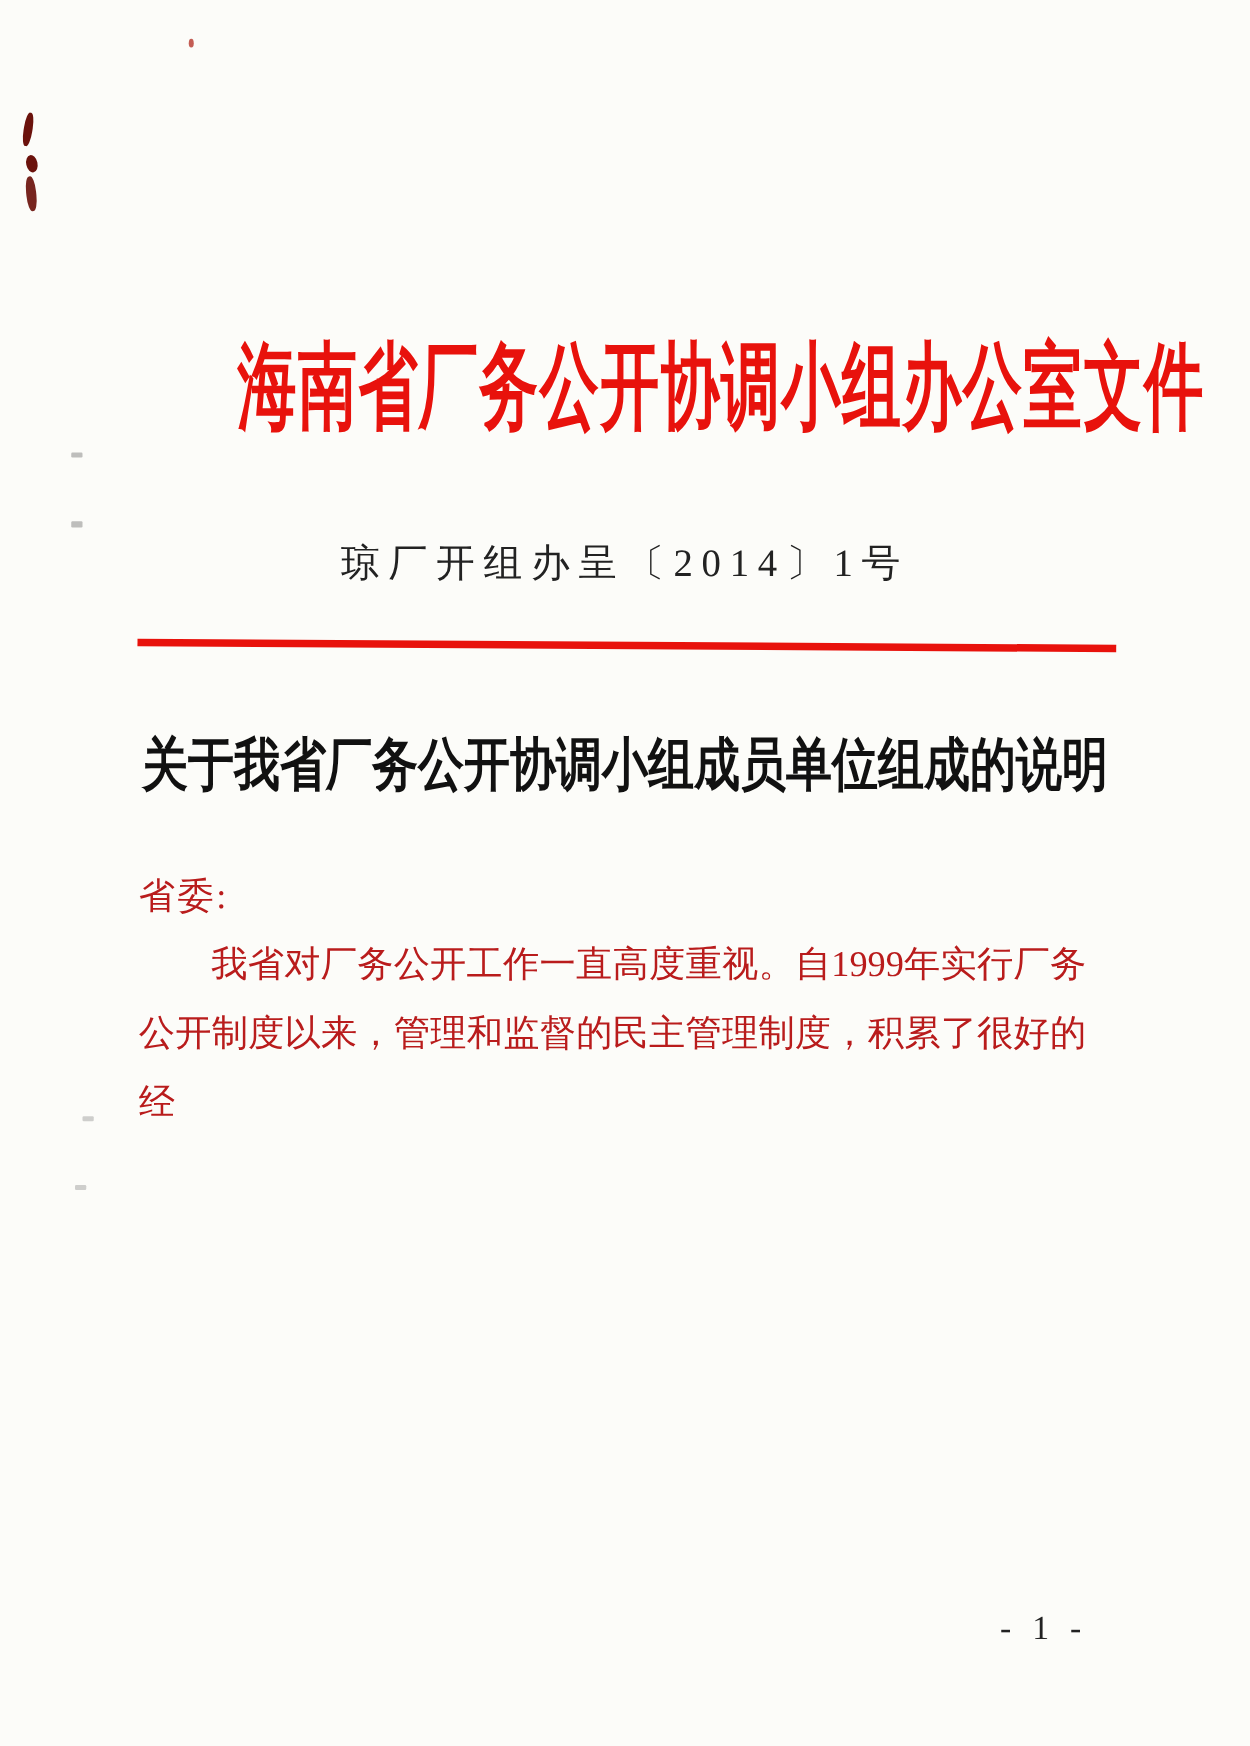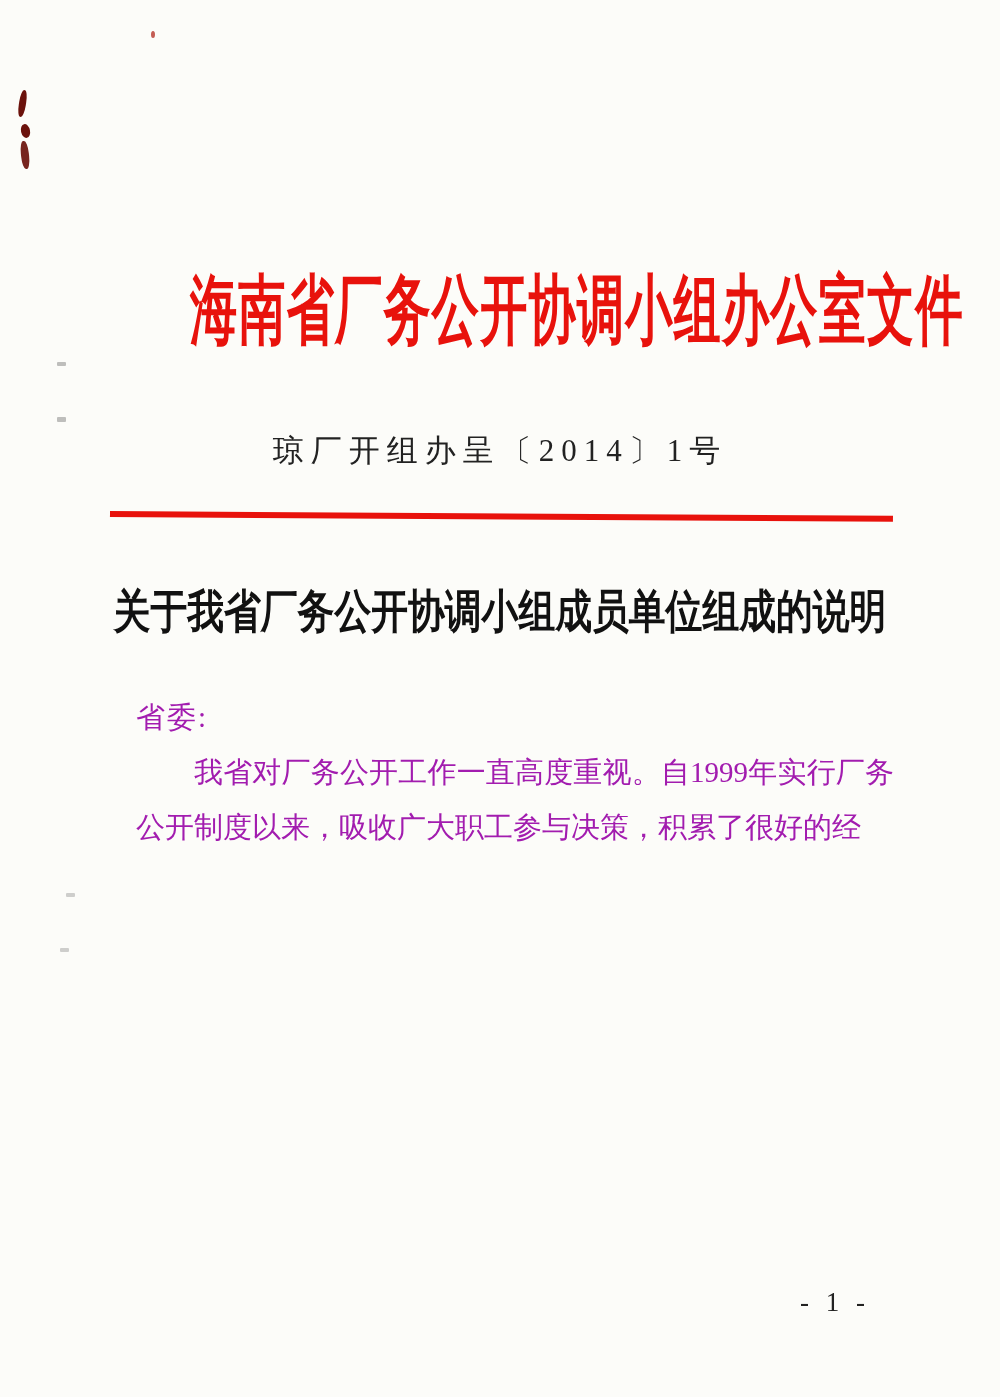--- a/index.html
+++ b/index.html
@@ -82,25 +82,25 @@
     color: #111;
     white-space: nowrap;
     transform: scaleX(0.80);
     transform-origin: 50% 50%;
     font-family: "Liberation Sans", "DejaVu Sans", sans-serif;
   }
 
   .doc-body {
     position: absolute;
     top: 690px;
-    left: 136px;
+    left: 111px;
     width: 758px;
     font-size: 29px;
     line-height: 55px;
-    color: #a21caf;
+    color: #b91c1c;
     text-align: justify;
   }
   .doc-body p { margin: 0; }
   .salutation { letter-spacing: 2px; }
   .para { text-indent: 2em; }
 
   .page-number {
     position: absolute;
     top: 1287px;
     left: 780px;
@@ -129,18 +129,18 @@
   <div class="doc-header">海南省厂务公开协调小组办公室文件</div>
 
   <div class="doc-number">琼厂开组办呈〔2014〕1号</div>
 
   <div class="red-line"></div>
 
   <div class="doc-title">关于我省厂务公开协调小组成员单位组成的说明</div>
 
   <div class="doc-body">
     <p class="salutation">省委:</p>
-    <p class="para">我省对厂务公开工作一直高度重视。自1999年实行厂务公开制度以来，吸收广大职工参与决策，积累了很好的经</p>
+    <p class="para">我省对厂务公开工作一直高度重视。自1999年实行厂务公开制度以来，管理和监督的民主管理制度，积累了很好的经</p>
   </div>
 
   <div class="page-number">- 1 -</div>
 
 </div>
 
 </body></html>

